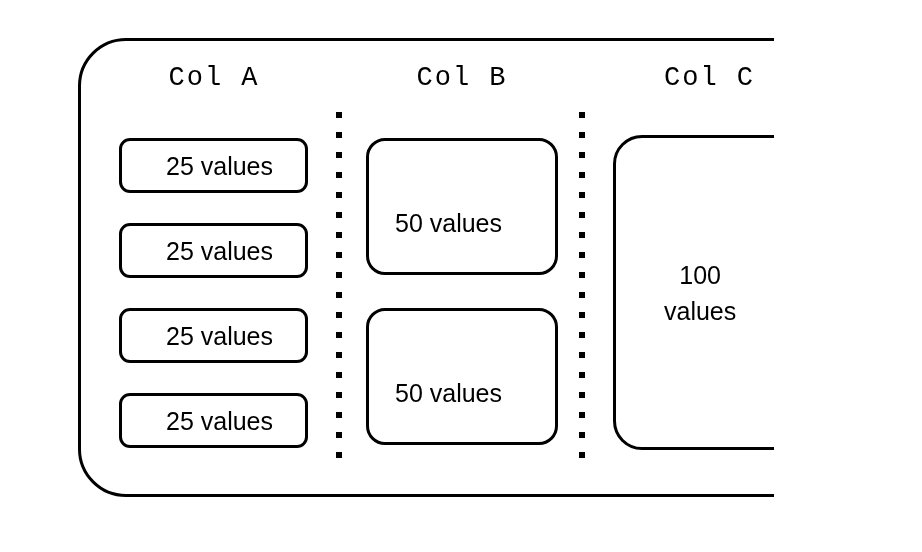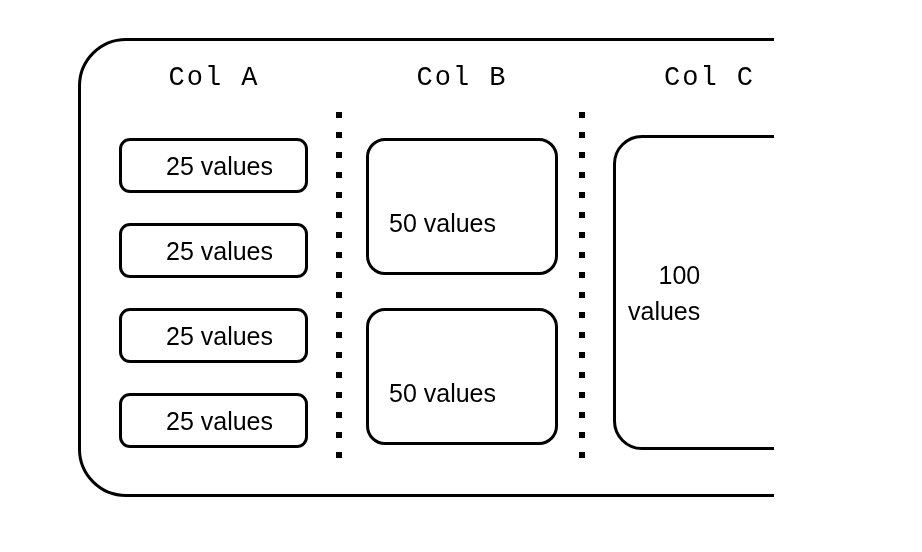--- a/index.html
+++ b/index.html
@@ -109,42 +109,42 @@
     width: 192px;
     height: 137px;
     border-radius: 19px;
     align-items: center;
     justify-content: flex-start;
   }
   .vbox.col-b .vbox-label {
     font-size: 25px;
     line-height: 28px;
     text-align: left;
-    padding-left: 20px;
+    padding-left: 26px;
     position: relative;
     top: 16px;
   }
   .vbox.col-b.r1 { top: 138px; }
   .vbox.col-b.r2 { top: 308px; }
 
   
   .vbox.col-c {
     left: 613px;
     top: 135px;
     width: 193px;
     height: 315px;
     border-radius: 29px;
     align-items: center;
     justify-content: flex-start;
   }
   .vbox.col-c .vbox-label {
     font-size: 25px;
     line-height: 36px;
-    text-align: right;
-    padding-left: 12px;
+    text-align: center;
+    padding-left: 48px;
   }
 </style>
 </head>
 <body>
 
 <div id="canvas">
 
   <div class="outer-container"></div>
 
   <div class="col-header a">Col A</div>

